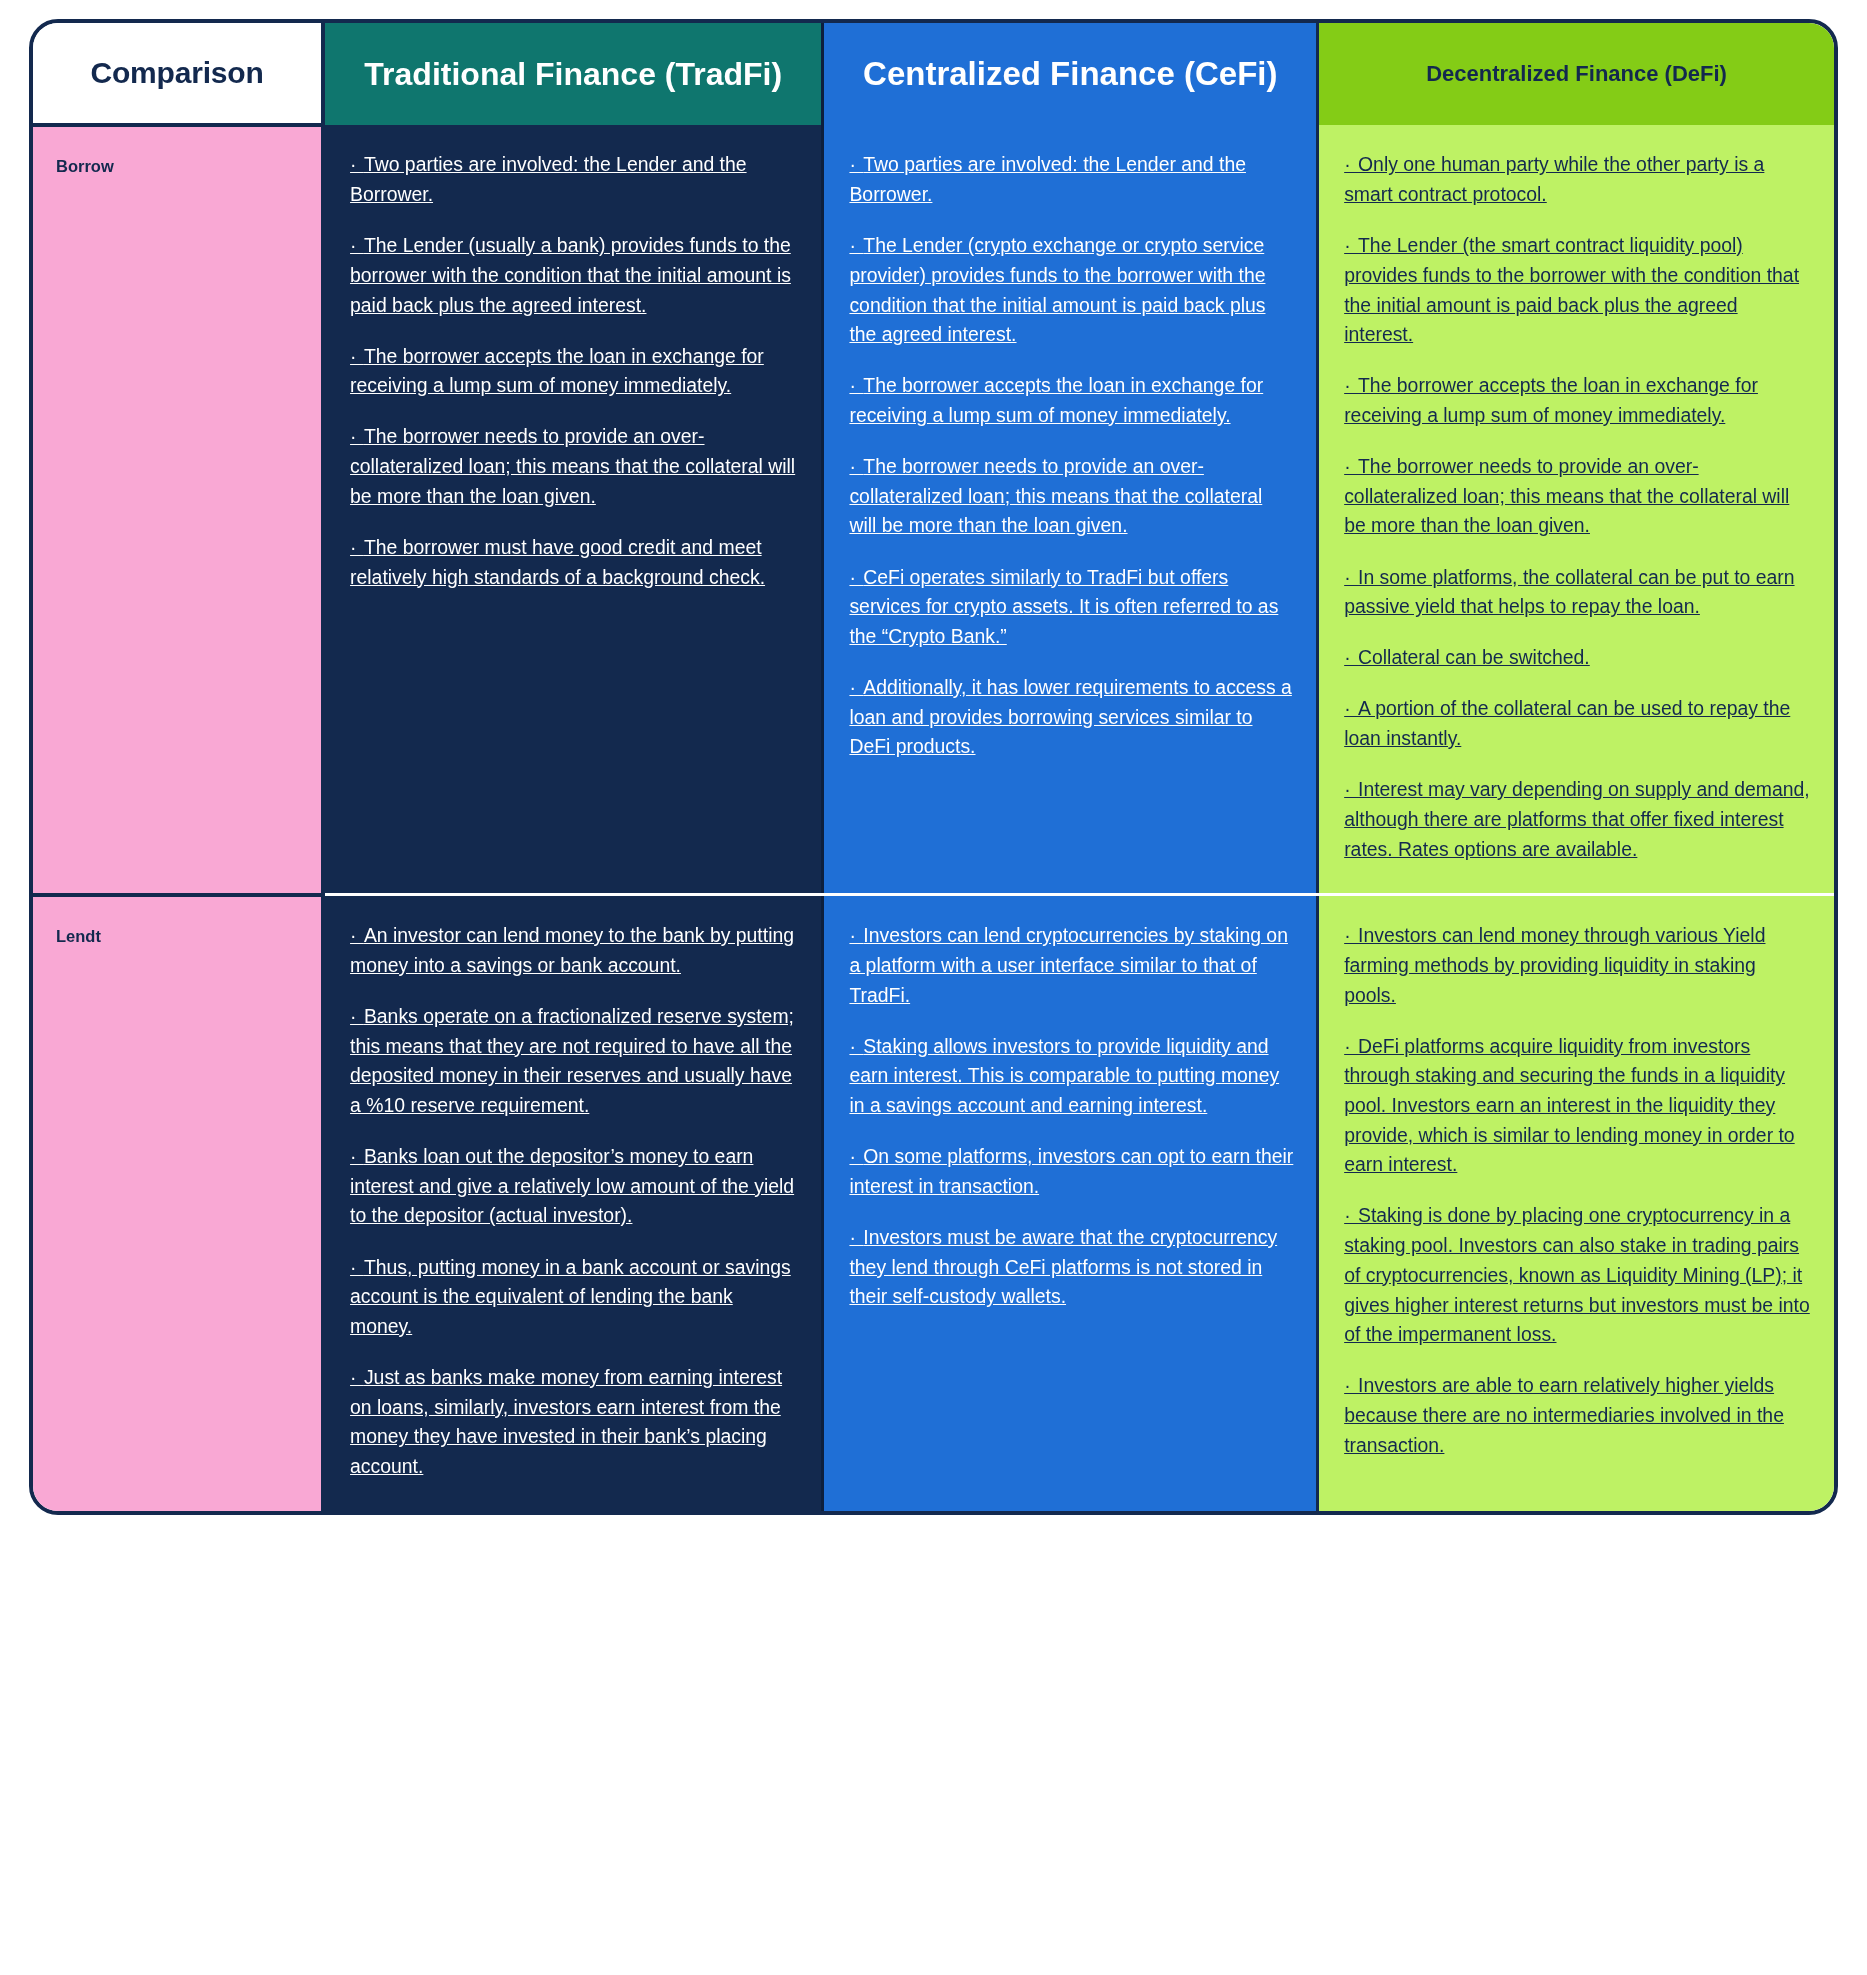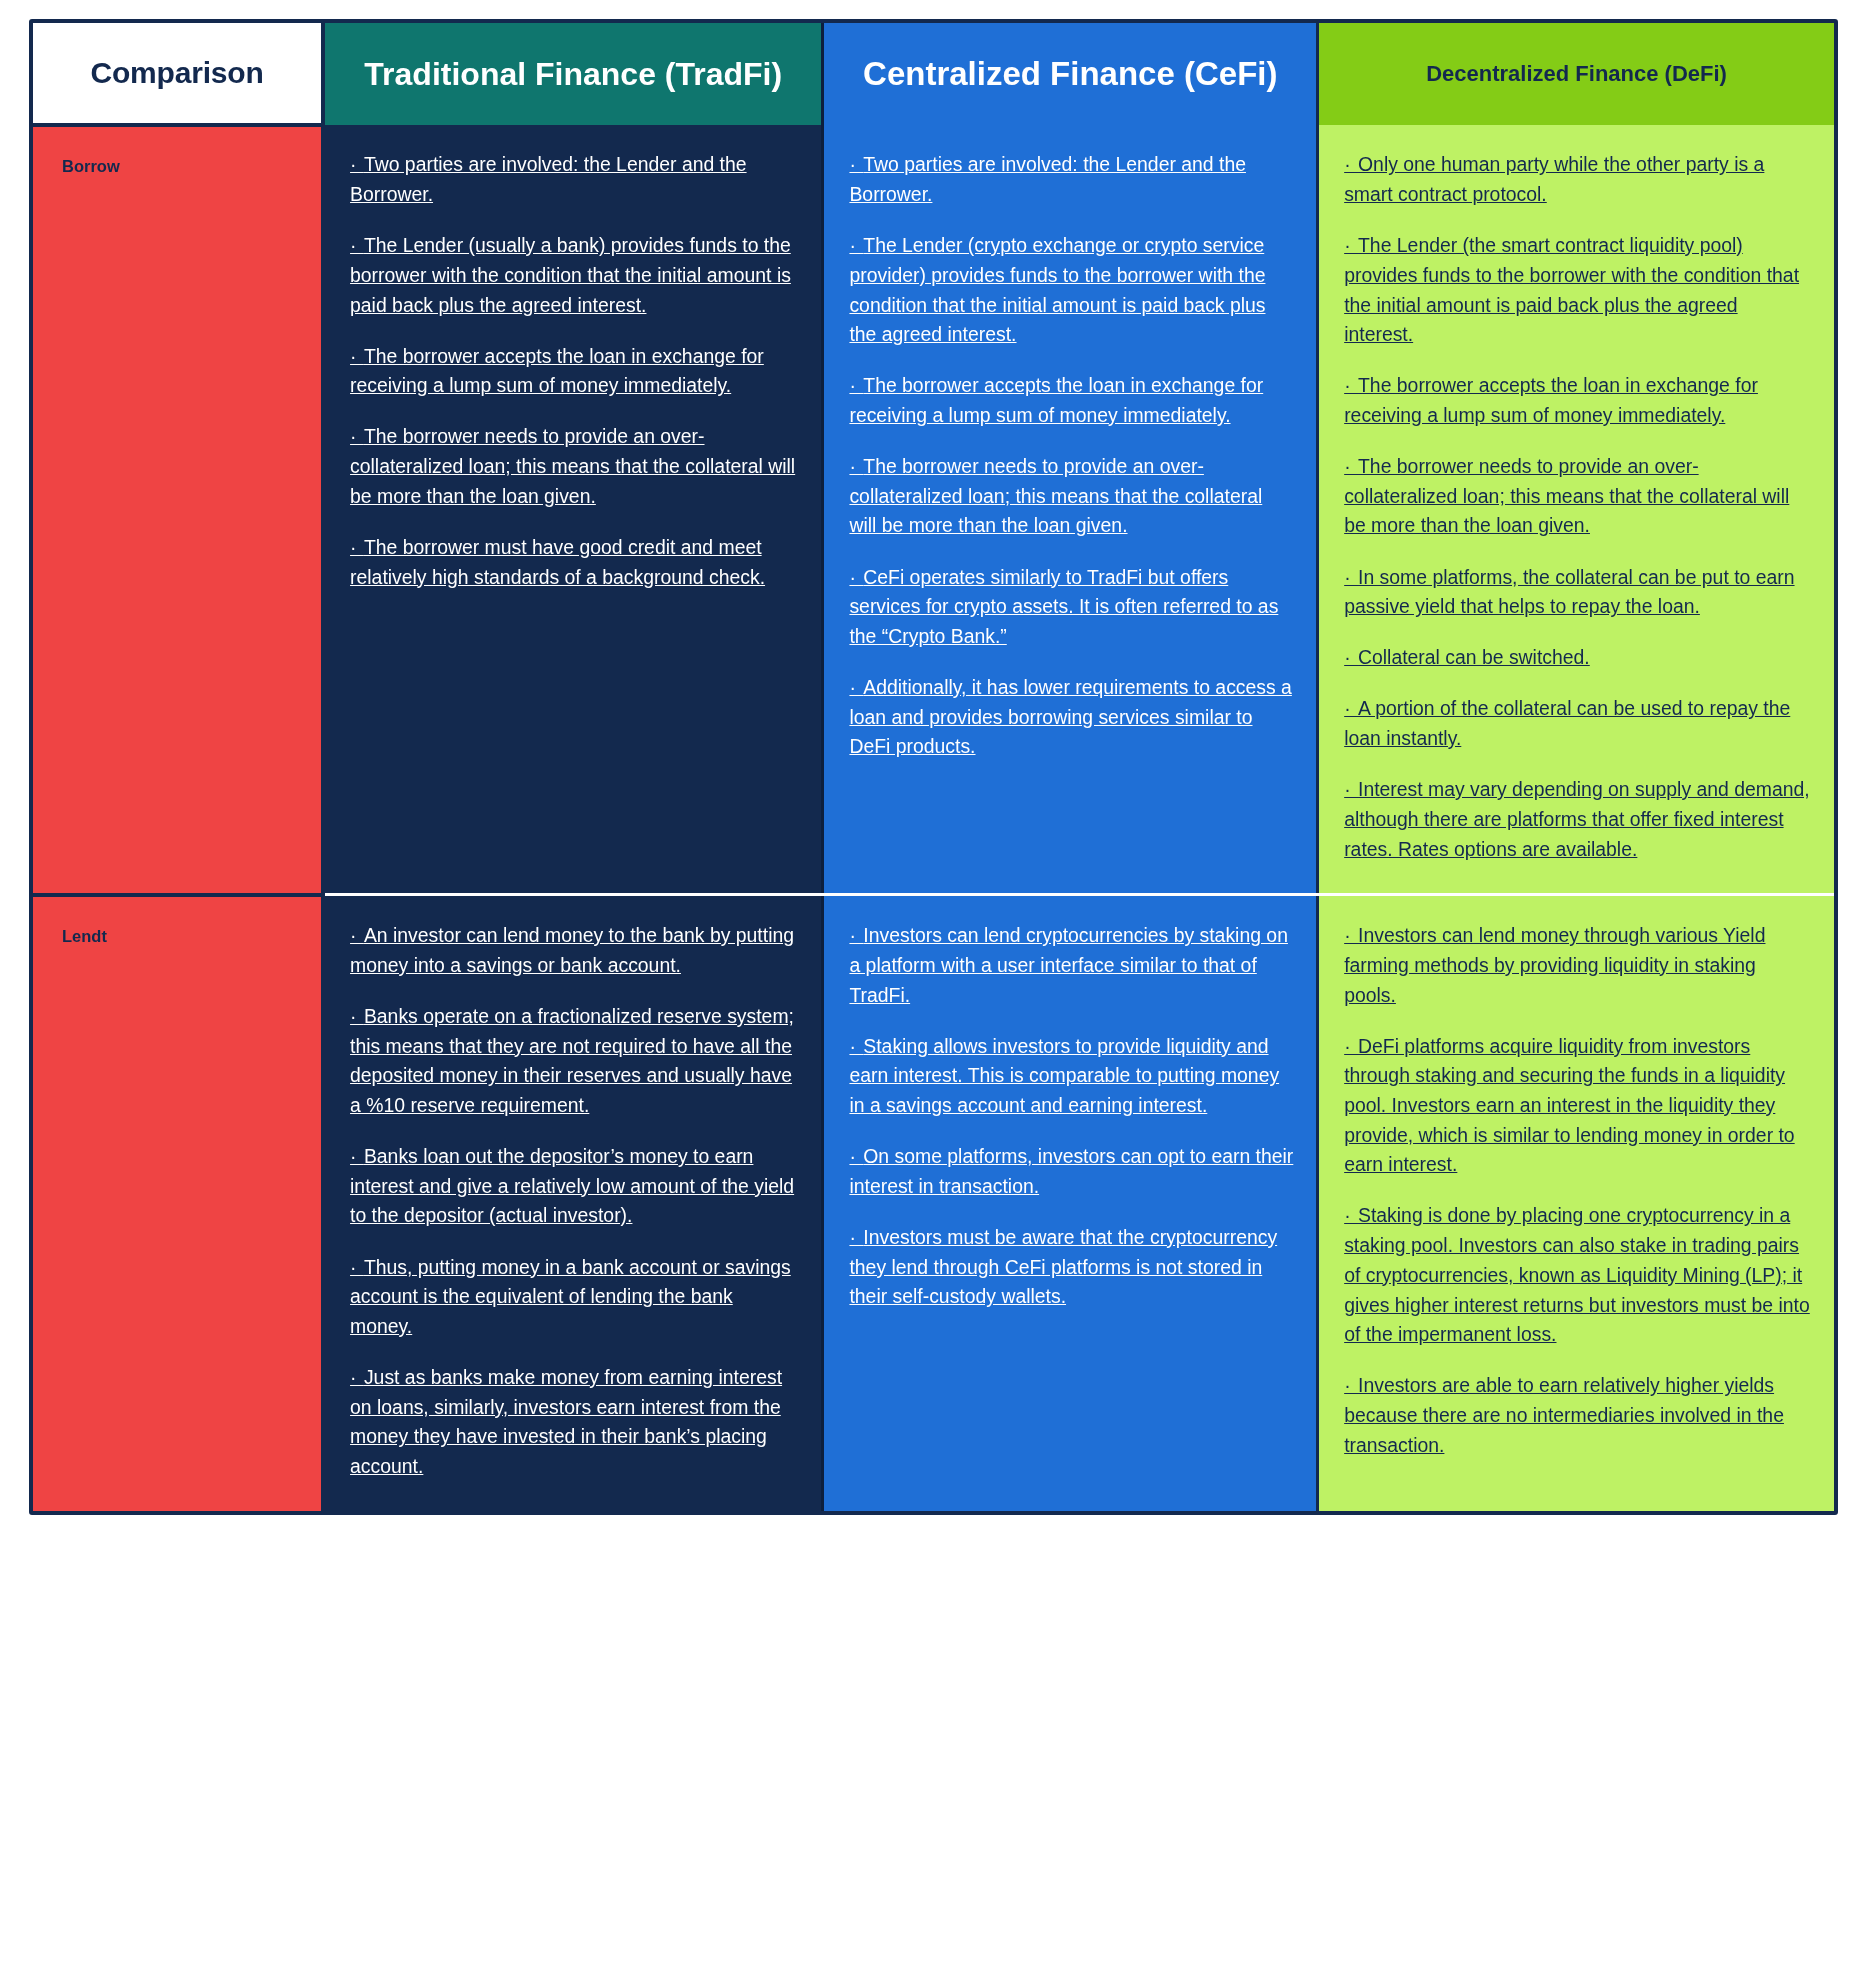--- a/index.html
+++ b/index.html
@@ -8,21 +8,21 @@
     font-family:"Liberation Sans",sans-serif;
     -webkit-font-smoothing:antialiased;
   }
   .page{
     position:relative;width:1867px;height:1975px;background:#fff;
     box-sizing:border-box;padding:19.4px 29px 14.6px 29px;
   }
   .table-frame{
     position:relative;
     border:4.4px solid #13294e;
-    border-radius:3px;
+    border-radius:29px;
     overflow:hidden;
     background:#fff;
     width:100%;
     box-sizing:border-box;
   }
   table.cmp{
     border-collapse:collapse;
     table-layout:fixed;
     width:100%;
   }
@@ -54,23 +54,23 @@
   }
   .hd-defi{
     background:#84cc16;color:#13294e;font-size:22px;
   }
 
   
   tbody td{
     padding:0;margin:0;vertical-align:top;
   }
   .cell-label{
-    background:#ef4444;color:#13294e;
+    background:#f9a8d4;color:#13294e;
     font-size:16.5px;font-weight:bold;
-    padding:30px 0 0 29px;
+    padding:30px 0 0 23px;
     border-right:4.4px solid #13294e;
     vertical-align:top;
   }
   .cell-tradfi{
     background:#13294e;color:#ffffff;
     border-right:3.4px solid #0d1f3d;
   }
   .cell-cefi{
     background:#1f6fd6;color:#ffffff;
     border-right:3.4px solid #13294e;

